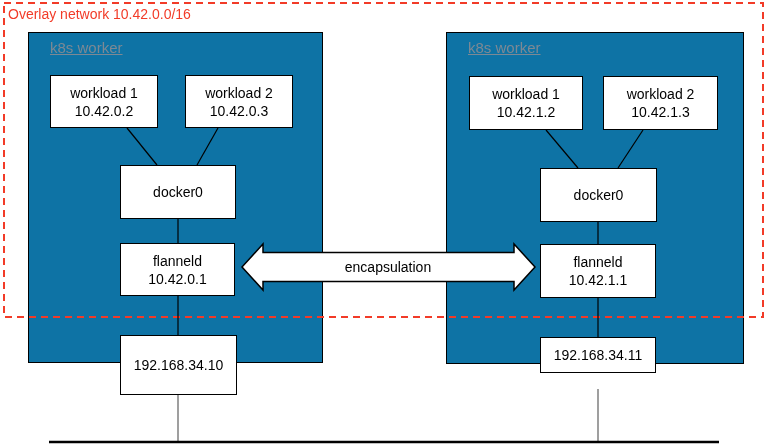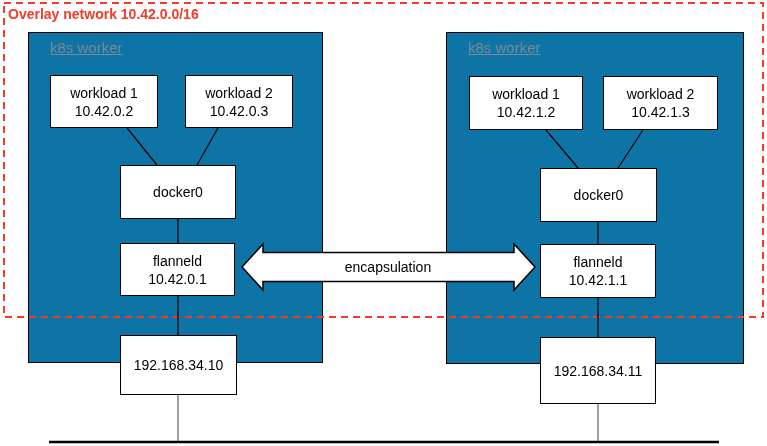--- a/index.html
+++ b/index.html
@@ -16,21 +16,20 @@
   }
   #svg-layer{position:absolute;left:0;top:0;pointer-events:none;}
   .node{
     position:absolute;background:#fff;border:1.5px solid #000;box-sizing:border-box;
     display:flex;flex-direction:column;align-items:center;justify-content:center;
     font-size:14px;line-height:18px;color:#000;text-align:right;
   }
   #overlay-title{
     position:absolute;left:8px;top:6px;font-size:14px;color:var(--overlay-red,#f23b28);
     white-space:nowrap;
-    font-weight:bold;
   }
   .arrow-text{font-size:14px;fill:#000;}
 </style>
 </head>
 <body>
 
 <div id="canvas">
 
   <div class="worker" style="left:28px;top:32px;width:295px;height:331px">
     <div class="worker-label">k8s worker</div>
@@ -91,17 +90,17 @@
     <div>workload 2</div>
     <div>10.42.1.3</div>
   </div>
   <div class="node" style="left:540px;top:168px;width:117px;height:54px">
     <div>docker0</div>
   </div>
   <div class="node" style="left:540px;top:244px;width:116px;height:54px">
     <div>flanneld</div>
     <div>10.42.1.1</div>
   </div>
-  <div class="node" style="left:540px;top:337px;width:116px;height:67px">
+  <div class="node" style="left:540px;top:337px;width:116px;height:36px">
     <div>192.168.34.11</div>
   </div>
 
 </div>
 
 </body></html>

